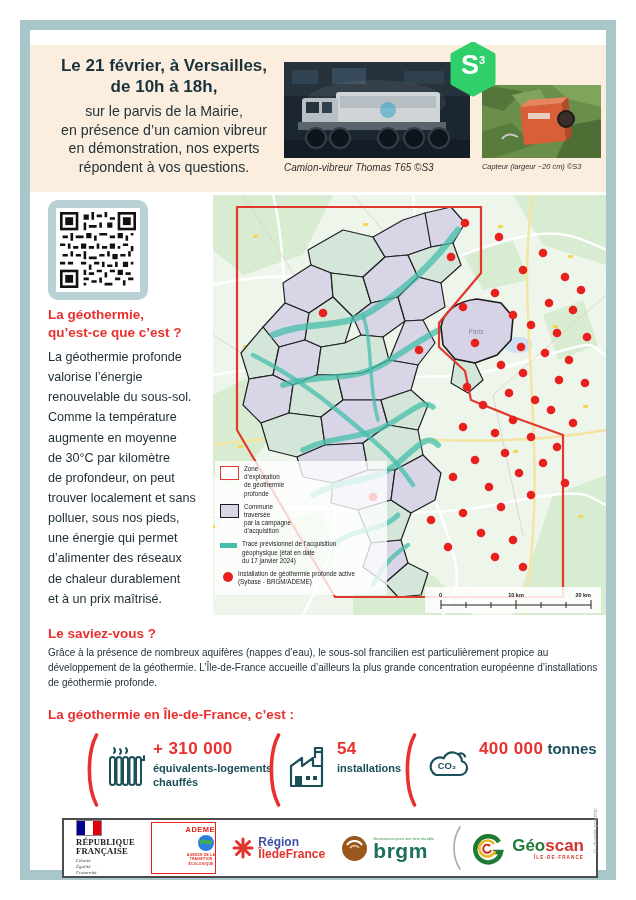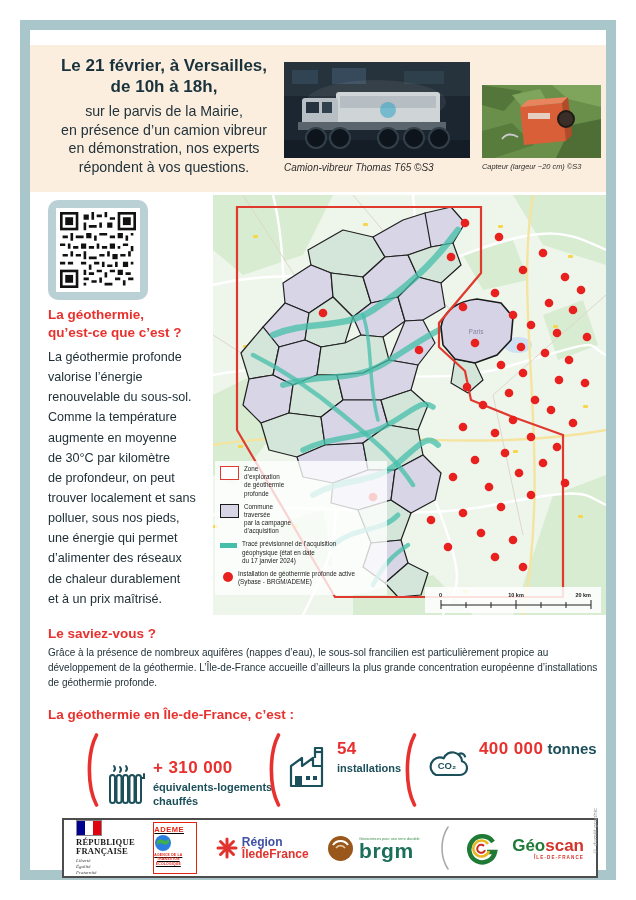--- a/index.html
+++ b/index.html
@@ -43,51 +43,51 @@
   .sw-commune{width:17px;height:12px;background:#d8d5e7;border:1.8px solid #1a1a1a;}
   .sw-trace{width:17px;height:5px;background:#45bfa9;margin-top:3px;}
   .sw-dot{width:10px;height:10px;border-radius:50%;background:#e8211f;margin-left:3px;margin-top:2px;}
 
   
   .saviez-h{position:absolute;left:48px;top:625px;}
   .saviez-p{position:absolute;left:48px;top:645px;width:556px;font-size:10px;line-height:1.52;color:#1d2d34;}
   .stats-h{position:absolute;left:48px;top:706px;}
 
   .stat{position:absolute;top:732px;display:flex;align-items:flex-start;gap:7px;}
-  .stat1{left:84px;align-items:flex-end;} .stat2{left:266px;} .stat3{left:402px;}
+  .stat1{left:84px;} .stat2{left:266px;} .stat3{left:402px;}
   .stat-icon{margin-top:12px;}
   .stat-text{margin-top:8px;}
   .stat-value{font-size:17px;font-weight:bold;color:#e8312e;letter-spacing:.4px;line-height:1.1;}
   .stat-suffix{font-size:15px;font-weight:bold;color:#1b4f5a;letter-spacing:0;}
   .stat-label{font-size:11px;font-weight:bold;color:#1b4f5a;line-height:1.28;white-space:pre-line;margin-top:2px;}
 
   
   .footerbar{position:absolute;left:62px;top:818px;width:536px;height:60px;border:2px solid #4d4d4d;
              background:#fff;display:flex;align-items:center;justify-content:space-between;
              padding:0 12px;box-sizing:border-box;}
   .rf{display:flex;flex-direction:column;line-height:1.05;}
   .rf-flag{width:24px;height:14px;border:.5px solid #888;margin-bottom:2px;
            background:linear-gradient(90deg,#000091 0 33%,#fff 33% 66%,#e1000f 66% 100%);}
   .rf-name{font-weight:bold;font-size:8.6px;color:#1a1a1a;letter-spacing:.2px;font-family:Liberation Serif, serif;}
   .rf-motto{font-family:"Liberation Serif",serif;font-style:italic;font-size:5px;color:#444;
             white-space:pre-line;margin-top:2px;line-height:1.2;}
-  .ademe{width:44px;height:52px;border:1px solid #e42313;box-sizing:border-box;display:flex;
-         flex-direction:column;align-items:flex-start;padding:2px 0;text-decoration:underline;}
+  .ademe{width:65px;height:52px;border:1px solid #e42313;box-sizing:border-box;display:flex;
+         flex-direction:column;align-items:flex-end;padding:2px 0;}
   .ademe-name{color:#e42313;font-weight:bold;font-size:7.5px;letter-spacing:.5px;}
   .ademe-sub{color:#e42313;font-weight:bold;font-size:3.4px;text-align:center;white-space:pre-line;
              line-height:1.25;margin-top:1px;letter-spacing:.2px;}
   .region{display:flex;align-items:center;gap:4px;}
   .region-text{display:flex;flex-direction:column;line-height:1.0;}
   .region-l1{color:#3f51a5;font-weight:bold;font-size:12px;}
   .region-l2{color:#e1332d;font-weight:bold;font-size:12px;}
   .brgm{display:flex;align-items:center;gap:5px;}
   .brgm-col{display:flex;flex-direction:column;}
   .brgm-tag{color:#3d8f4e;font-size:3.8px;margin-bottom:1px;}
   .brgm-name{color:#1d6e5a;font-weight:bold;font-size:21px;line-height:.85;letter-spacing:.5px;}
-  .geoscan{display:flex;align-items:center;gap:14px;}
+  .geoscan{display:flex;align-items:center;gap:8px;}
   .geo-col{display:flex;flex-direction:column;align-items:flex-end;}
   .geo-name{font-weight:bold;font-size:17px;line-height:1;}
   .geo-green{color:#1e7a34;} .geo-red{color:#d2342b;}
   .geo-sub{color:#d2342b;font-weight:bold;font-size:4.6px;letter-spacing:1.1px;margin-top:1px;}
   .credit{position:absolute;left:592px;top:808px;font-size:6px;color:#999;
           writing-mode:vertical-rl;transform:rotate(180deg);}
 </style>
 </head>
 <body>
 
@@ -138,20 +138,26 @@
         <path d="M36,52 q-10,-6 -16,2" stroke="#c9c9c9" stroke-width="2" fill="none"></path>
         <polygon points="38,22 80,18 84,56 42,60" fill="#d95f38"></polygon>
         <polygon points="38,22 80,18 86,12 46,15" fill="#e8855f"></polygon>
         <polygon points="80,18 86,12 90,50 84,56" fill="#b34a2a"></polygon>
         <circle cx="84" cy="34" r="8" fill="#3a2e28" stroke="#201a16" stroke-width="2"></circle>
         <rect x="46" y="28" width="22" height="6" fill="#e8e2d8" opacity=".85"></rect>
       </svg>
     </div>
     <div class="caption cap2">Capteur (largeur ~20 cm) ©S3</div>
 
+    <div class="s3">
+      <svg width="48" height="55" viewBox="0 0 48 55">
+        <polygon points="24,2 44,13 44,41 24,52 4,41 4,13" fill="#2fd06c" stroke="#2fd06c" stroke-width="5" stroke-linejoin="round"></polygon>
+      </svg>
+      <div class="s3text"><span>S</span><sup>3</sup></div>
+    </div>
   </div>
 
   <div class="qr-panel">
     <div class="qr-box">
       <svg viewBox="0 0 29 29">
         <g>
           <rect x="0" y="0" width="7" height="7" fill="#111"></rect>
             <rect x="1" y="1" width="5" height="5" fill="#fff"></rect>
             <rect x="2" y="2" width="3" height="3" fill="#111"></rect>
           <rect x="22" y="0" width="7" height="7" fill="#111"></rect>

